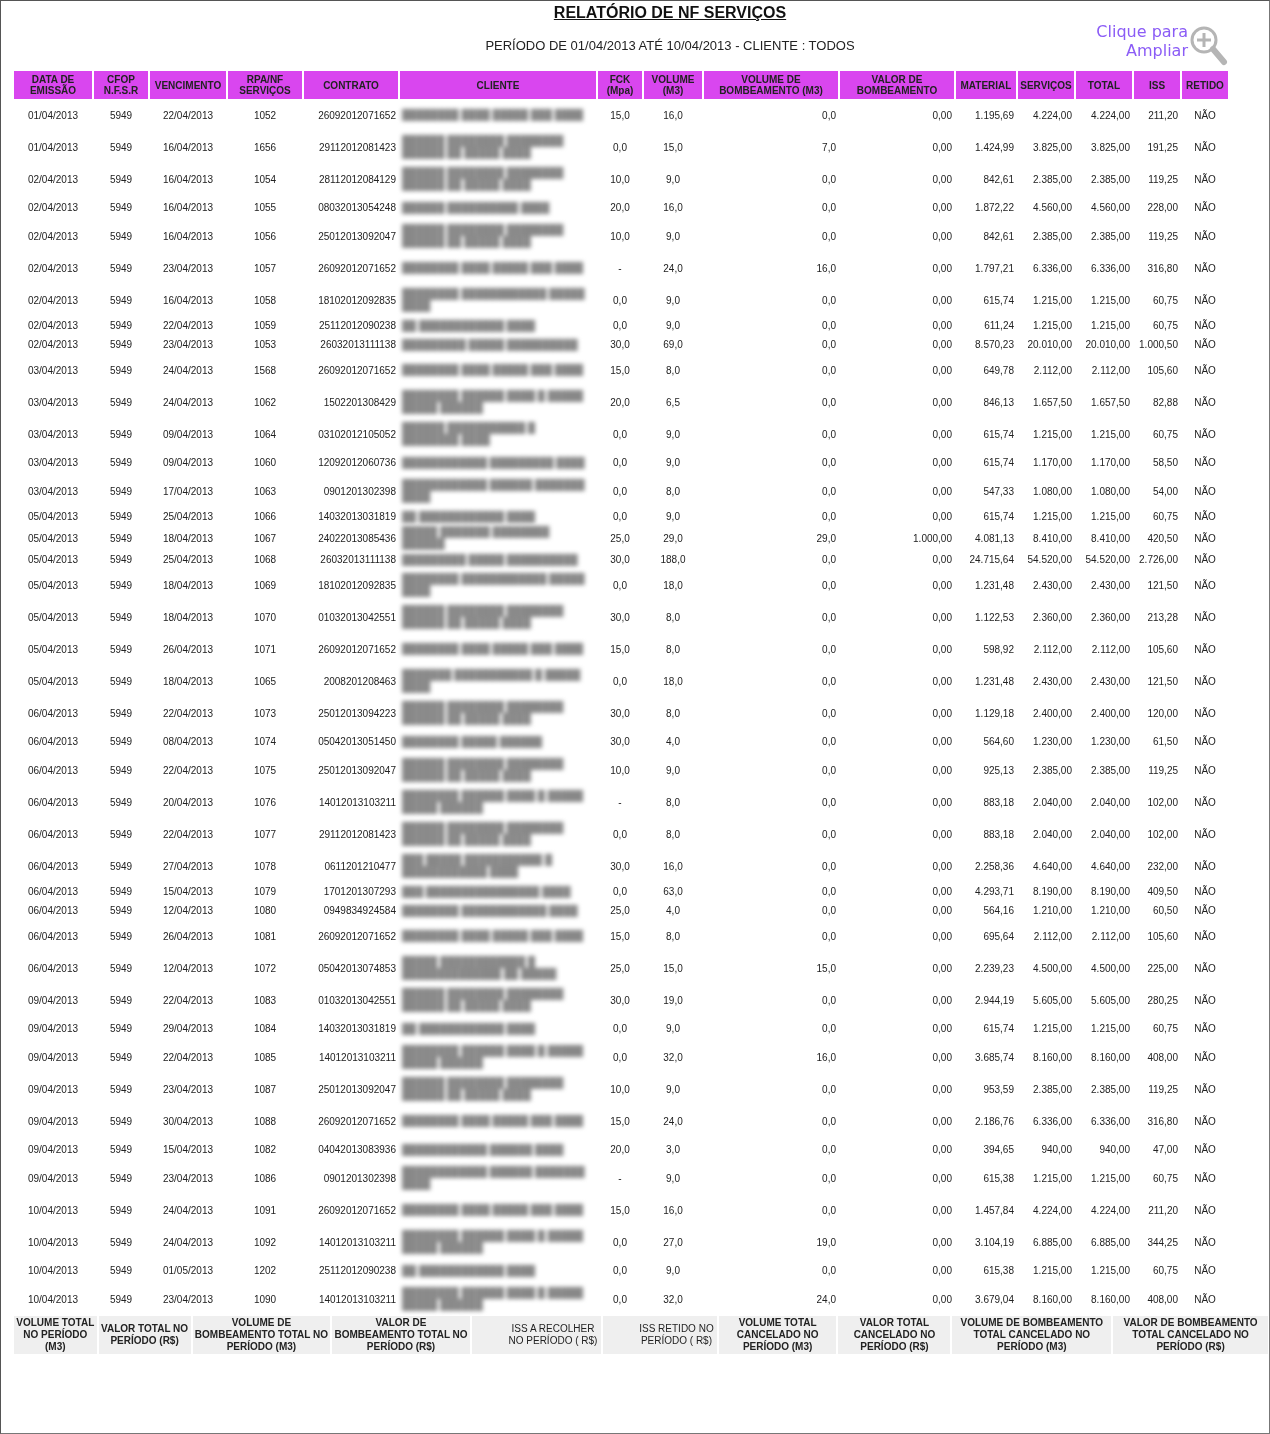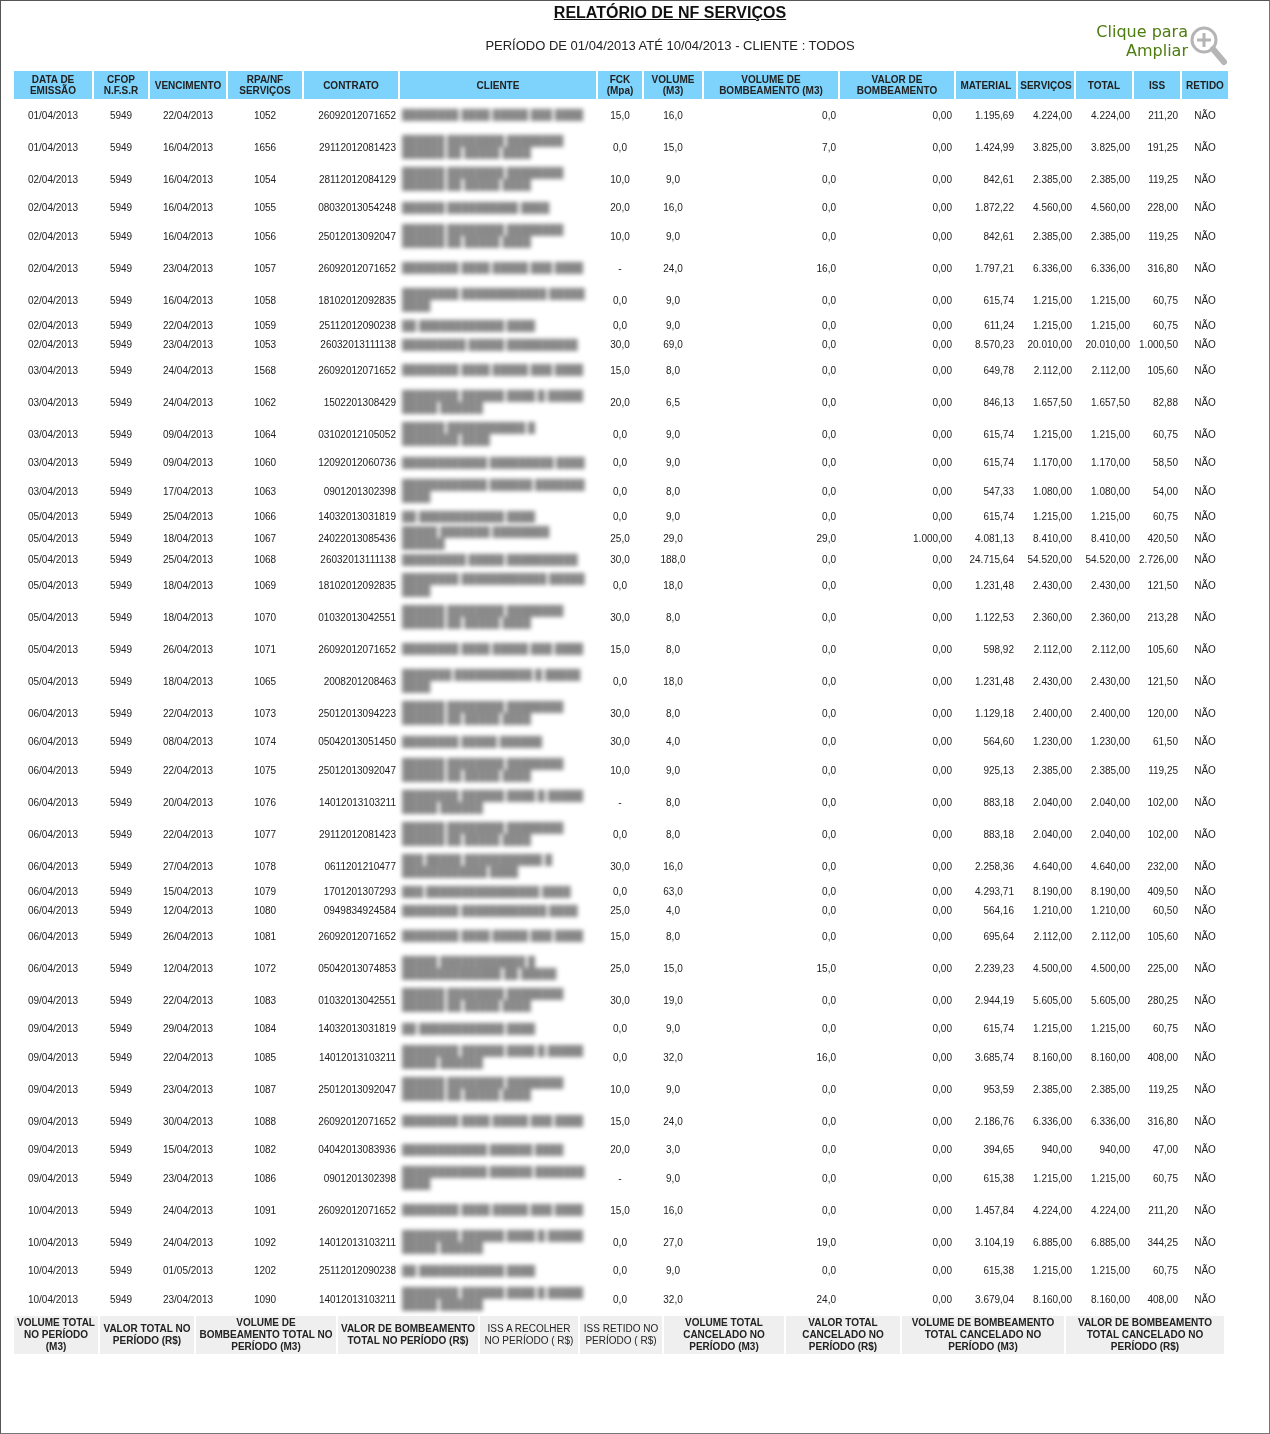--- a/index.html
+++ b/index.html
@@ -1,36 +1,36 @@
 <!DOCTYPE html>
 <html><head>
 <meta charset="utf-8">
 <style>
   html, body { margin:0; padding:0; background:#fff; }
   body { width:1270px; height:1434px; position:relative; font-family:"Liberation Sans", sans-serif; color:#222; overflow:hidden; }
   .frame { position:absolute; left:0; top:0; width:1268px; height:1432px; border:1px solid #555; border-right-color:#777; border-bottom-color:#777; }
   .title { position:absolute; left:0; width:1340px; top:4px; text-align:center; font-weight:bold; font-size:16px; text-decoration:underline; color:#111; }
   .subtitle { position:absolute; left:0; width:1340px; top:38px; text-align:center; font-size:13px; color:#222; }
   .zoom-btn { position:absolute; left:1090px; top:22px; width:140px; height:44px; cursor:pointer; }
-  .zoom-text { position:absolute; right:42px; top:0; text-align:right; font-family:"DejaVu Sans", sans-serif; font-size:16px; line-height:19px; color:#4d7c0f; }
+  .zoom-text { position:absolute; right:42px; top:0; text-align:right; font-family:"DejaVu Sans", sans-serif; font-size:16px; line-height:19px; color:#8b5cf6; }
   .zoom-icon { position:absolute; right:2px; top:2px; width:40px; height:42px; }
   table.main { position:absolute; left:12px; top:71px; border-collapse:separate; border-spacing:2px 0; font-size:10px; }
-  table.main th { background:#7dd3fc; font-weight:bold; font-size:10px; line-height:11px; height:28px; padding:0 2px; color:#222; text-align:center; vertical-align:middle; }
+  table.main th { background:#d946ef; font-weight:bold; font-size:10px; line-height:11px; height:28px; padding:0 2px; color:#222; text-align:center; vertical-align:middle; }
   table.main th.light { font-weight:bold; }
   table.main td { padding:0 2px; vertical-align:middle; color:#222; white-space:nowrap; font-size:10px; }
   td.c { text-align:center; }
   td.r { text-align:right; }
   td.l { text-align:left; }
   tr.tall td { height:32px; }
   tr.mid td { height:25px; }
   tr.short td { height:19px; }
   .blur { display:inline-block; filter:blur(2.2px); color:#888; font-size:10px; line-height:12px; white-space:normal; width:190px; text-align:left; }
   table.tot { position:absolute; left:12px; top:1294px; border-collapse:separate; border-spacing:2px 2px; font-size:10px;margin-top:20px; }
   table.tot th { background:#efefef; font-weight:bold; font-size:10px; line-height:12px; height:38px; text-align:center; vertical-align:middle; padding:0 2px; color:#222; }
-  table.tot th.light { font-weight:normal; }
+  table.tot th.light { font-weight:normal;padding-left:35px; }
   table.tot td { height:16px; text-align:right; padding:0 3px; font-weight:bold; color:#222; }
   table.tot td.light { font-weight:normal; }
   table.tot td.grey { background:#efefef; }
 </style>
 </head>
 <body>
 
 <div class="frame"></div>
 
 <div class="title">RELATÓRIO DE NF SERVIÇOS</div>

